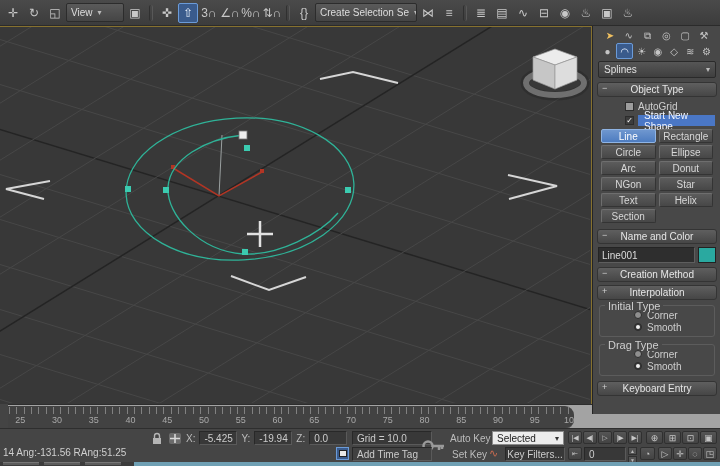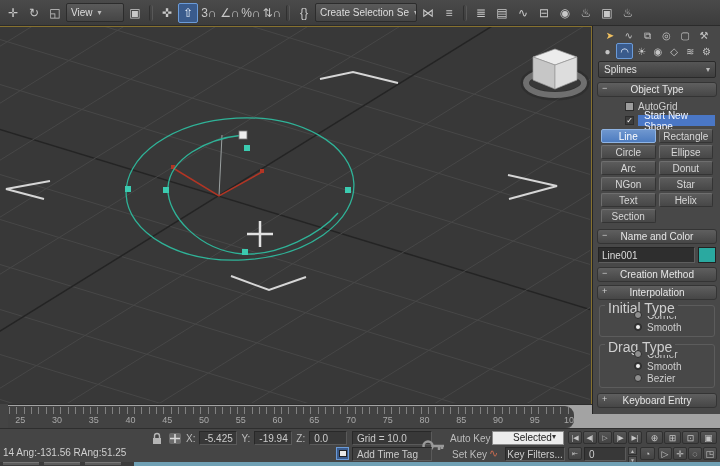--- a/index.html
+++ b/index.html
@@ -58,21 +58,21 @@
   .otgrid{display:grid;grid-template-columns:1fr 1fr;gap:2px 3px;margin:2px 2px 0;}
   .otb{height:12px;background:linear-gradient(#5c5c5c,#474747);border:1px solid #343434;
        border-top-color:#6e6e6e;border-left-color:#6e6e6e;border-radius:2px;color:#d8d8d8;
        display:flex;align-items:center;justify-content:center;font-size:10px;}
   .otb.active{background:linear-gradient(#6f97cf,#4d7cc0);border-color:#8fb4e4;color:#fff;}
   .namerow{display:flex;gap:3px;align-items:center;margin:3px 2px 1px;}
   .nfield{flex:1;height:14px;background:#2e2e2e;border:1px solid #242424;border-bottom-color:#5e5e5e;
           border-right-color:#5e5e5e;color:#dcdcdc;display:flex;align-items:center;padding:0 3px;}
   .swatch{width:16px;height:14px;border:1px solid #222;}
   .grp{border:1px solid #5c5c5c;border-radius:3px;margin:5px 3px 2px;padding:3px 0 3px;position:relative;}
-  .grp-label{position:absolute;top:-6px;left:5px;background:#484848;padding:0 3px;font-size:14px;color:#cfcfcf;}
+  .grp-label{position:absolute;top:-6px;left:5px;background:#484848;padding:0 3px;font-size:11px;color:#cfcfcf;}
   .rrow{display:flex;align-items:center;gap:5px;height:12px;padding-left:34px;}
   .rdo{width:8px;height:8px;border-radius:50%;background:#8f8f8f;border:1px solid #2c2c2c;
        box-sizing:border-box;position:relative;}
   .selected .rdo{background:#3a3a3a;}
   .selected .rdo::after{content:"";position:absolute;left:1px;top:1px;width:4px;height:4px;
        border-radius:50%;background:#f0f0f0;}
   
   .timeline{position:absolute;left:8px;top:404px;width:720px;height:24px;background:#a3a3a3;
             border-top:1px solid #2d2d2d;}
   .ruler{position:absolute;left:0;top:1px;width:566px;height:22px;background:#424242;
@@ -83,21 +83,21 @@
   .tlabel{width:36.76px;text-align:center;font-size:9px;color:#a9a9a9;flex:0 0 auto;}
   
   .status{position:absolute;left:0;top:428px;width:720px;height:34px;background:#454545;
           border-top:1px solid #2e2e2e;font-size:10px;color:#c9c9c9;}
   .abs{position:absolute;}
   .sfield{background:#383838;border:1px solid #282828;border-bottom-color:#5a5a5a;
           border-right-color:#5a5a5a;height:14px;box-sizing:border-box;display:flex;
           align-items:center;padding:0 4px;color:#cccccc;white-space:nowrap;overflow:hidden;}
   .slabel{height:14px;display:flex;align-items:center;color:#bdbdbd;}
   .seldd{background:#ececec;color:#1c1c1c;border:1px solid #8a8a8a;height:14px;box-sizing:border-box;
-         display:flex;align-items:flex-start;justify-content:space-between;padding:0 20px;}
+         display:flex;align-items:center;justify-content:space-between;padding:0 4px;}
   .seldd::after{content:"▾";font-size:8px;color:#333;}
   .pbtn{height:13px;background:linear-gradient(#555,#434343);border:1px solid #303030;
         border-radius:2px;color:#c6c6c6;display:flex;align-items:center;justify-content:center;
         font-size:7px;box-sizing:border-box;}
   .promptbtn{width:13px;height:13px;background:#3a5b8c;border:1px solid #6b9bd8;box-sizing:border-box;
         display:flex;align-items:center;justify-content:center;}
   .promptbtn::after{content:"";width:6px;height:5px;background:#e8e8e8;border:1px solid #222;}
   .spinner{width:9px;height:13px;display:flex;flex-direction:column;gap:1px;}
   .spinner span{flex:1;background:#555;border:1px solid #303030;color:#bbb;font-size:5px;
         display:flex;align-items:center;justify-content:center;}
@@ -295,24 +295,20 @@
       <span class="grp-label">Drag Type</span>
       <div>
           <div class="rrow">
           <span class="rdo"></span>
             <span class="lbl">Corner</span>
         </div>
           <div class="rrow selected">
           <span class="rdo"></span>
             <span class="lbl">Smooth</span>
         </div>
-          <div class="rrow">
-          <span class="rdo"></span>
-            <span class="lbl">Bezier</span>
-        </div>
         </div>
     </div>
 
     <div class="roll closed">Keyboard Entry</div>
   </div>
 
   <div class="timeline">
     <div class="ruler">
       <div class="ticks"></div>
       <div class="tlabels">

